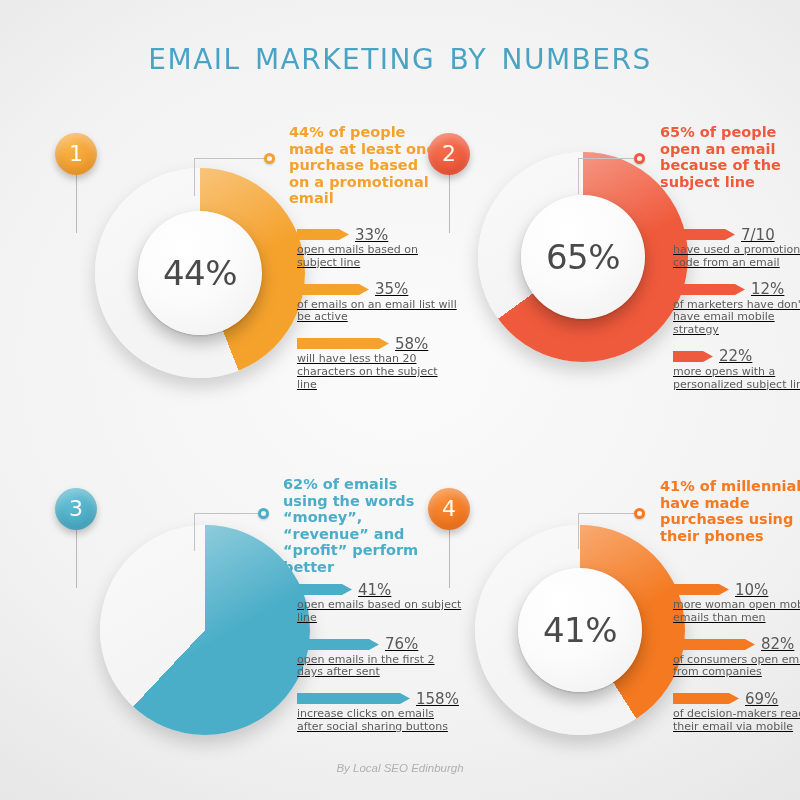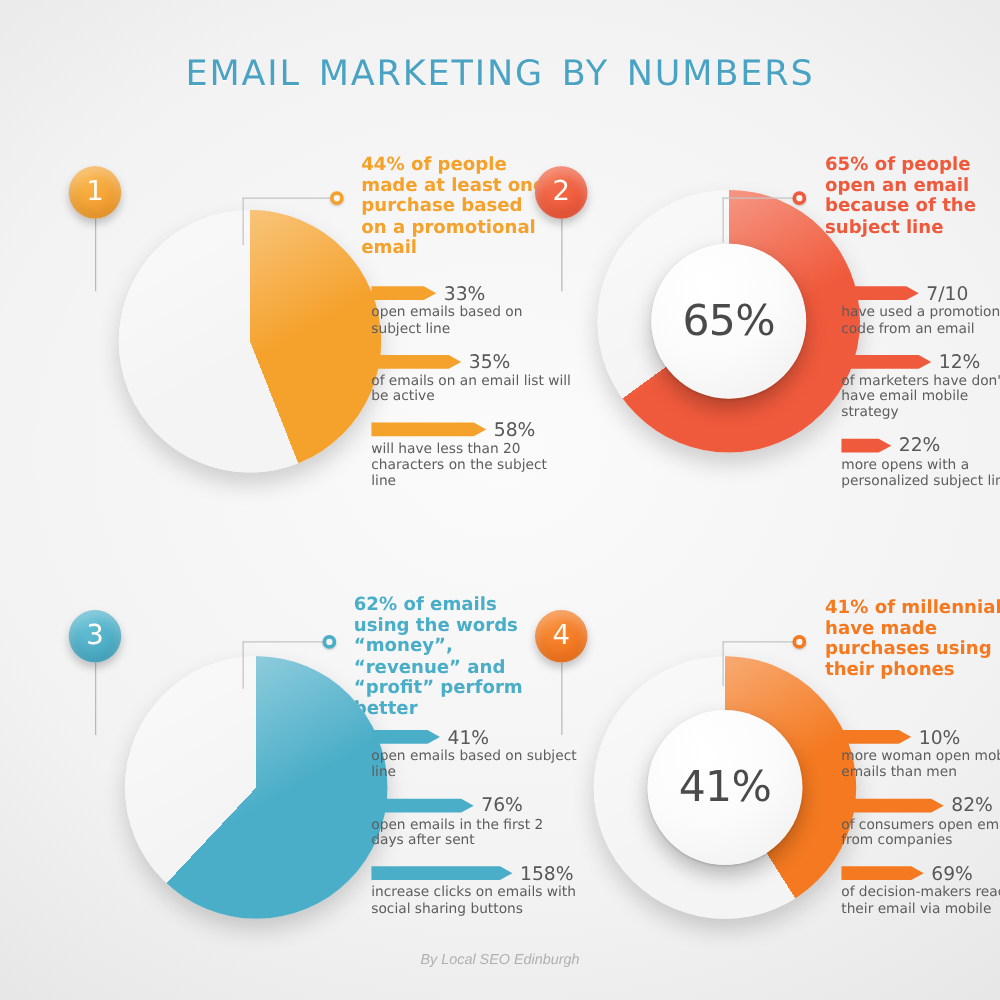--- a/index.html
+++ b/index.html
@@ -76,21 +76,21 @@
     box-shadow:0 8px 16px rgba(0,0,0,.26), 0 1px 2px rgba(0,0,0,.14);
     display:flex;align-items:center;justify-content:center;
   }
   .donut .hub span{
     font-size:34px;color:#4a4a4a;font-family:"DejaVu Sans", sans-serif;font-weight:400;
     letter-spacing:-.5px;
   }
 
   
   .stats{position:absolute;}
-  .stat{position:relative;margin-bottom:13px;}
+  .stat{position:relative;margin-bottom:13px;text-decoration:underline;}
   .statbar{position:relative;height:13px;display:flex;align-items:center;}
   .arrow{height:13px;position:relative;}
   .arrow svg{display:block;}
   .statval{
     font-size:15px;color:#585858;font-family:"DejaVu Sans", sans-serif;
     margin-left:6px;white-space:nowrap;
   }
   .statdesc{
     font-size:11px;line-height:12.8px;color:#5c5c5c;margin-top:3px;
     font-family:"DejaVu Sans", sans-serif;
@@ -116,20 +116,23 @@
       <div class="v" style="left:0;top:8px;height:38px;"></div>
       <div class="h" style="left:0;top:8px;width:76px;"></div>
       <div class="dot" style="left:70px;top:3px;color:#F5A22D;"></div>
     </div>
     <div class="headline" style="left:289px;top:124px;color:#F5A22D;">44% of people made at least one purchase based on a  promotional email</div>
 
     <div class="donut" style="left:95px;top:168px;">
       <div class="ringshadow"></div>
       <div class="ring" style="background:conic-gradient(from 0deg, #F5A22D 0% 44%, #F4F4F4 44% 100%);"></div>
       <div class="ringgloss"></div>
+      <div class="hub">
+        <span>44%</span>
+      </div>
     </div>
 
     <div class="stats" style="left:297px;top:228px;width:160px;">
       <div class="stat">
         <div class="statbar">
           <span class="arrow">
             <svg width="52" height="13" viewBox="0 0 52 13">
                 <path d="M0 1 H42 L52 6.5 L42 12 H0 Z" fill="#F5A22D"></path>
               </svg>
           </span>
@@ -259,21 +262,21 @@
       </div>
       <div class="stat">
         <div class="statbar">
           <span class="arrow">
             <svg width="113" height="13" viewBox="0 0 113 13">
                 <path d="M0 1 H103 L113 6.5 L103 12 H0 Z" fill="#4BAEC8"></path>
               </svg>
           </span>
           <span class="statval">158%</span>
         </div>
-        <div class="statdesc">increase clicks on emails with social sharing buttons</div>
+        <div class="statdesc">increase clicks on emails after social sharing buttons</div>
       </div>
     </div>
   </div>
 
   <div class="block" style="left:0;top:0;">
     <div class="badge" style="left:428px;top:488px;background:radial-gradient(circle at 35% 28%, #F88C36, #EF6A12);">4</div>
     <div class="badge-stem" style="left:449px;top:530px;height:58px;"></div>
     <div class="conn" style="left:578px;top:505px;width:85px;height:46px;">
       <div class="v" style="left:0;top:8px;height:36px;"></div>
       <div class="h" style="left:0;top:8px;width:62px;"></div>

